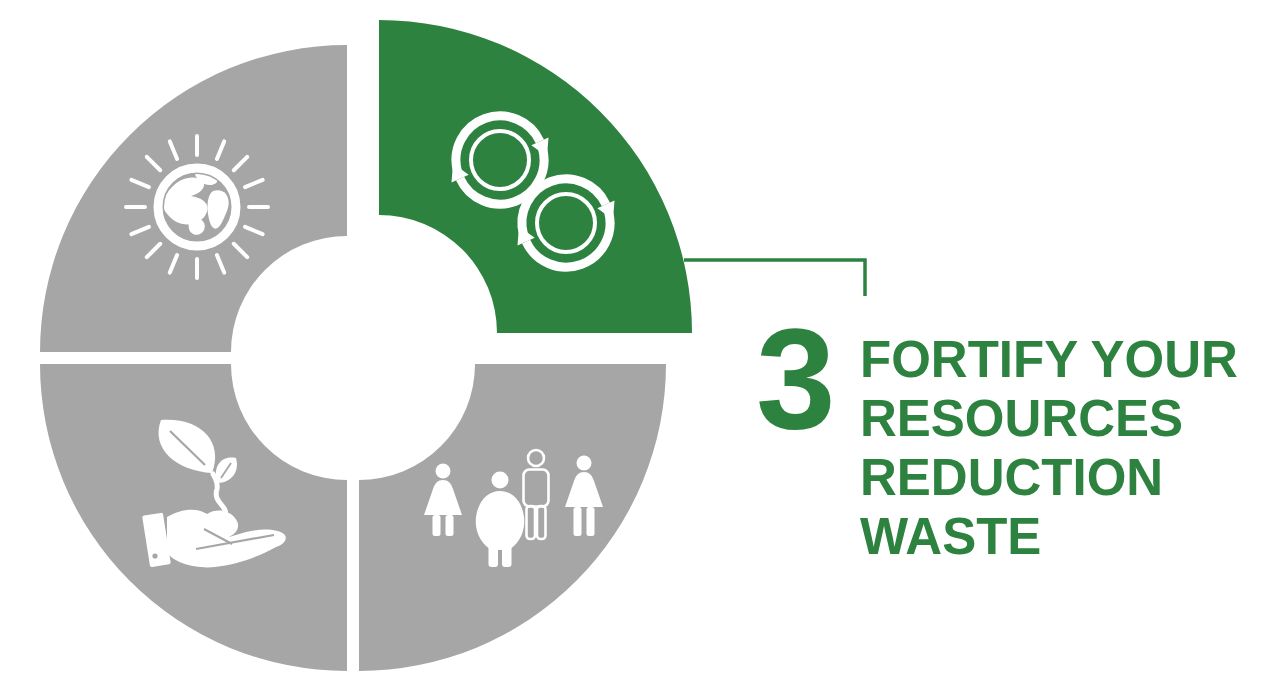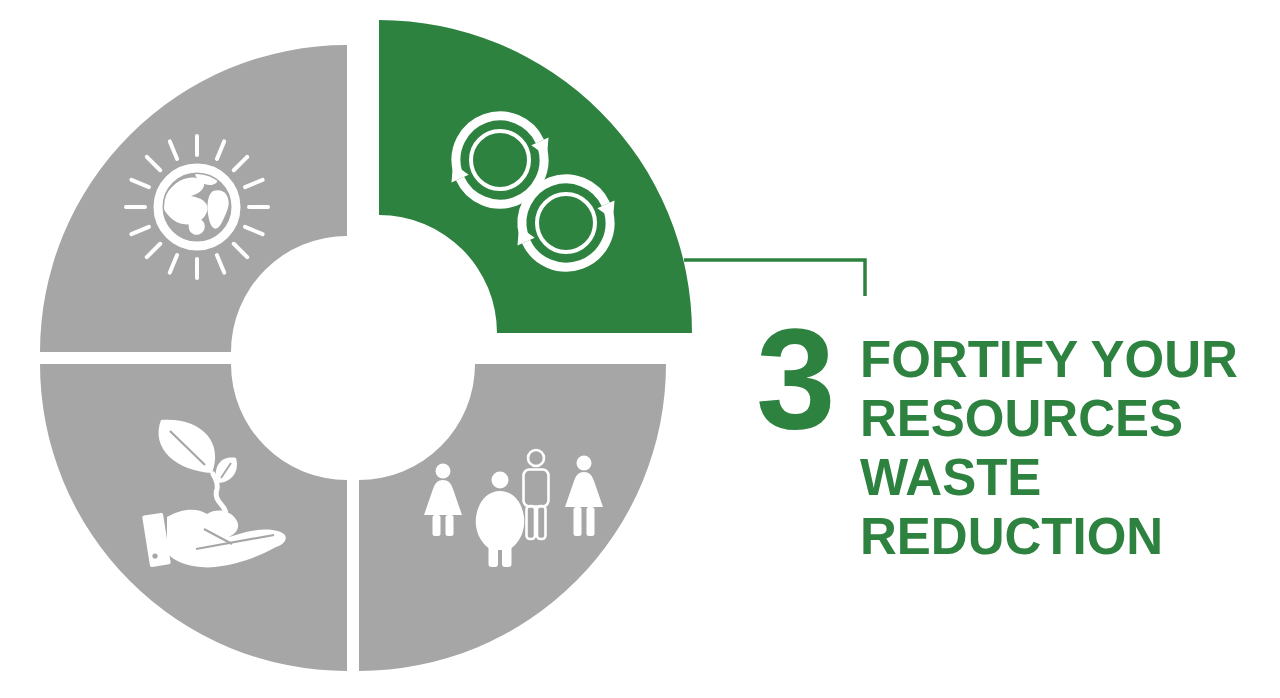--- a/index.html
+++ b/index.html
@@ -130,17 +130,17 @@
     </g>
 
     <path d="M 684 260 L 865 260 L 865 296" fill="none" stroke-width="3.5" stroke="#2E8240"></path>
   </svg>
 
   <div class="step-number">3</div>
 
   <div class="callout-title">
     <div>FORTIFY YOUR</div>
     <div>RESOURCES</div>
+    <div>REDUCTION</div>
     <div>WASTE</div>
-    <div>REDUCTION</div>
   </div>
 
 </div>
 
 </body></html>

